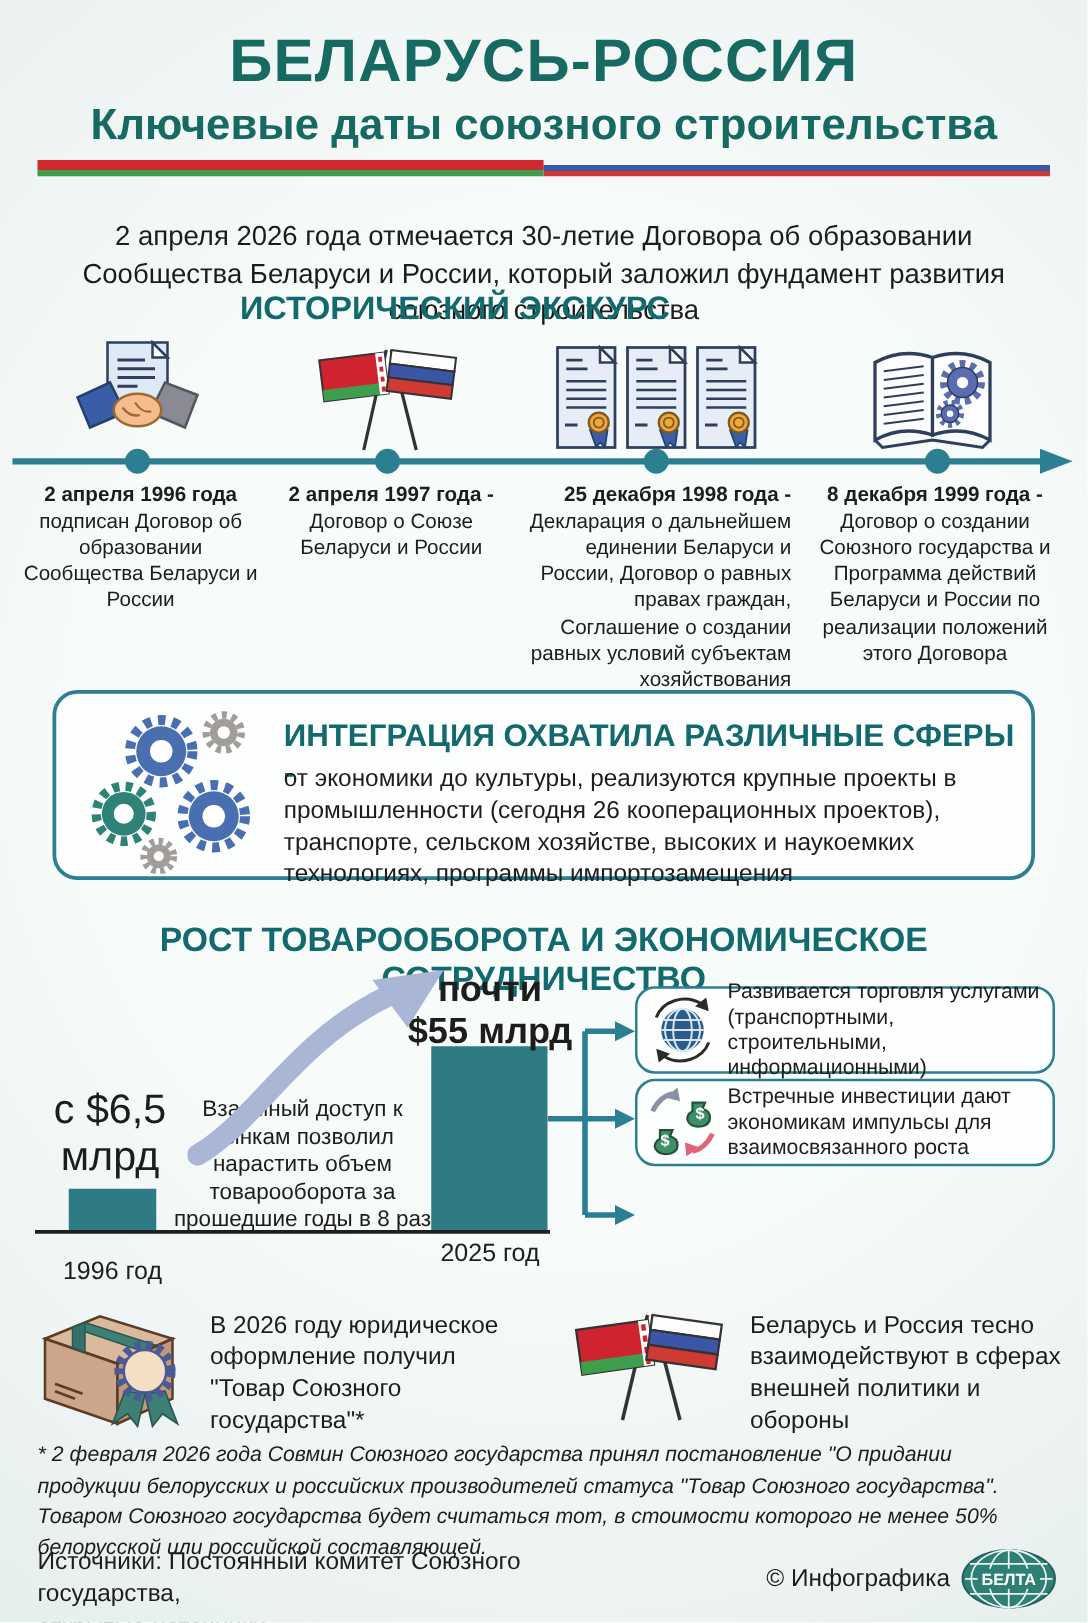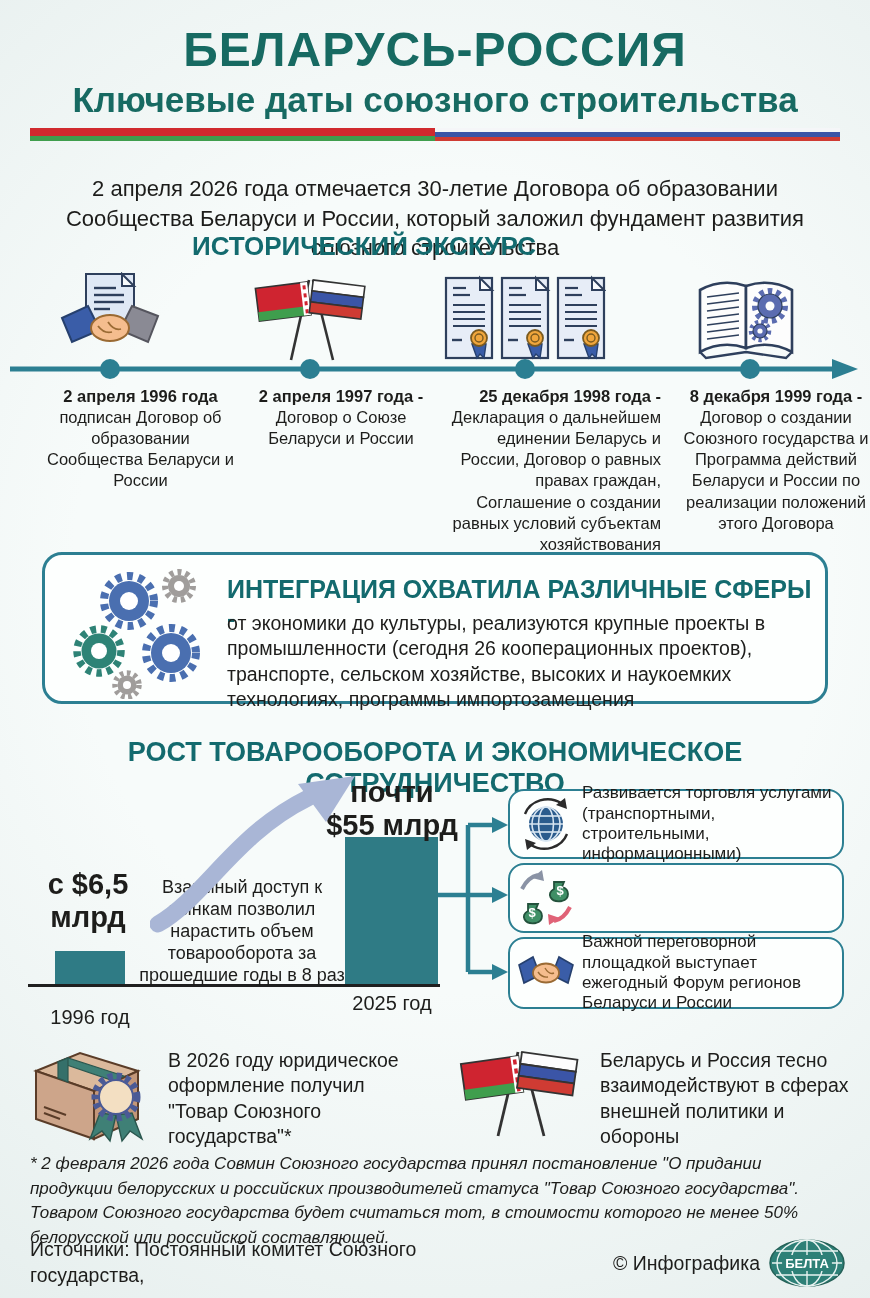--- a/index.html
+++ b/index.html
@@ -15,35 +15,35 @@
   .flagstripe{left:30px;top:128px;width:810px;height:13px;display:flex;}
   .fs-by{width:50%;height:100%;background:linear-gradient(180deg,#d02a2e 0 64%,#3f9e4d 64% 100%);}
   .fs-ru{width:50%;height:100%;background:linear-gradient(180deg,#f5f6f8 0 30%,#3b55a7 30% 66%,#cf3b33 66% 100%);}
   .intro{left:45px;top:150px;width:780px;font-size:22px;line-height:1.35;color:#1c1c1a;margin-top:24px;}
   .sec-h{font-weight:bold;color:#136a6e;}
   .hist-h{left:0;top:231px;width:728px;font-size:26px;}
   .tl-icon{top:266px;height:98px;display:flex;align-items:flex-end;justify-content:center;}
   .ti1{left:55px;width:110px;}  .ti2{left:245px;width:130px;}
   .ti3{left:440px;width:170px;} .ti4{left:690px;width:115px;}
   .timeline-svg{left:8px;top:355px;width:852px;height:28px;}
-  .event{top:386px;font-size:16.5px;line-height:1.28;text-align:center;margin-left:28px;}
+  .event{top:386px;font-size:16.5px;line-height:1.28;text-align:center;}
   .ev-date{font-weight:bold;}
   .e1{left:15px;width:195px;} .e2{left:218px;width:190px;}
   .e3{left:418px;width:215px;text-align:right;} .e4{left:648px;width:200px;}
   .intbox{left:42px;top:552px;width:786px;height:152px;border:3px solid #2c7f92;border-radius:20px;
           background:#fdfffe;box-sizing:border-box;}
   .int-gears{position:absolute;left:20px;top:8px;}
   .int-title{position:absolute;left:182px;top:20px;width:590px;font-size:25px;font-weight:bold;color:#136a6e;}
   .int-body{position:absolute;left:182px;top:56px;width:590px;font-size:19.5px;line-height:1.3;}
   .trade-h{left:0;top:737px;width:870px;font-size:27px;}
   .bar{background:#2f7b85;}
   .bar-small{left:55px;top:951px;width:70px;}
   .bar-tall{left:345px;top:837px;width:93px;}
   .baseline{left:28px;top:984px;width:412px;height:3px;background:#1f1f1f;}
-  .lbl-small{left:18px;top:868px;width:140px;font-size:29px;font-weight:bold;line-height:1.15;}
+  .lbl-small{left:18px;top:868px;width:140px;font-size:33px;font-weight:normal;line-height:1.15;}
   .lbl-tall{left:314px;top:776px;width:156px;font-size:29px;font-weight:bold;line-height:1.15;}
   .yr{top:992px;width:110px;font-size:20px;}
   .yr96{left:35px;margin-top:14px;} .yr25{left:337px;}
   .trade-note{left:133px;top:877px;width:218px;font-size:18px;line-height:1.22;}
   .growth-svg{left:150px;top:772px;width:212px;height:165px;}
   .conn-svg{left:438px;top:788px;width:72px;height:224px;}
   .callout{left:508px;width:336px;border:2.5px solid #2c7f92;border-radius:16px;background:#fdfffe;
            box-sizing:border-box;display:flex;align-items:center;gap:8px;padding:4px 8px 4px 8px;}
   .co1{top:789px;height:70px;} .co2{top:863px;height:70px;} .co3{top:937px;height:72px;}
   .co-icon{flex:0 0 56px;display:flex;justify-content:center;}
@@ -191,21 +191,21 @@
   <div class="abs event e1">
     <div class="ev-date">2 апреля 1996 года</div>
     <div class="ev-text">подписан Договор об образовании Сообщества Беларуси и России</div>
   </div>
   <div class="abs event e2">
     <div class="ev-date">2 апреля 1997 года -</div>
     <div class="ev-text">Договор о Союзе Беларуси и России</div>
   </div>
   <div class="abs event e3">
     <div class="ev-date">25 декабря 1998 года -</div>
-    <div class="ev-text">Декларация о дальнейшем единении Беларусь и России, Договор о равных правах граждан, Соглашение о создании равных условий субъектам хозяйствования</div>
+    <div class="ev-text">Декларация о дальнейшем единении Беларуси и России, Договор о равных правах граждан, Соглашение о создании равных условий субъектам хозяйствования</div>
   </div>
   <div class="abs event e4">
     <div class="ev-date">8 декабря 1999 года -</div>
     <div class="ev-text">Договор о создании Союзного государства и Программа действий Беларуси и России по реализации положений этого Договора</div>
   </div>
 
   <div class="abs intbox">
     <svg class="int-gears" width="158" height="136" viewBox="0 0 158 136">
       <g>
           <circle cx="64" cy="38" r="25" fill="none" stroke="#4a6fb0" stroke-width="8" stroke-dasharray="6 5.5"></circle>
@@ -293,31 +293,21 @@
         <path d="M10,18 C2,22 6,32 18,30 C26,28 26,18 18,16 L20,11 L10,11 Z" transform="translate(26,2)" fill="#3f8f66" stroke="#23523c" stroke-width="1.8"></path>
         <text x="42" y="26" font-size="13" font-weight="bold" fill="#fff" text-anchor="middle">$</text>
         <path d="M10,18 C2,22 6,32 18,30 C26,28 26,18 18,16 L20,11 L10,11 Z" transform="translate(0,24)" fill="#3f8f66" stroke="#23523c" stroke-width="1.8"></path>
         <text x="14" y="48" font-size="13" font-weight="bold" fill="#fff" text-anchor="middle">$</text>
         <path d="M4,20 Q10,8 20,6" fill="none" stroke="#8a93a5" stroke-width="4"></path>
         <polygon points="24,1 26,12 14,9" fill="#8a93a5"></polygon>
         <path d="M52,38 Q46,50 36,52" fill="none" stroke="#e06377" stroke-width="4"></path>
         <polygon points="31,56 30,45 42,49" fill="#e06377"></polygon>
       </svg>
     </span>
-  </div>
-  <div class="abs callout co3">
-    <span class="co-icon">
-      <svg width="56" height="44" viewBox="0 0 56 44">
-        <polygon points="1,14 15,6 22,24 6,32" fill="#3a5da8" stroke="#26406e" stroke-width="1.6"></polygon>
-        <polygon points="55,14 41,6 34,24 50,32" fill="#3a5da8" stroke="#26406e" stroke-width="1.6"></polygon>
-        <ellipse cx="28" cy="22" rx="13" ry="9.5" fill="#f5bd8e" stroke="#9a6a33" stroke-width="1.8"></ellipse>
-        <path d="M20,21 q4,6 10,5 M27,17 q4,7 9,5" fill="none" stroke="#9a6a33" stroke-width="1.4"></path>
-      </svg>
-    </span>
-    <span class="co-text">Важной переговорной площадкой выступает ежегодный Форум регионов Беларуси и России</span>
+    <span class="co-text">Встречные инвестиции дают экономикам импульсы для взаимосвязанного роста</span>
   </div>
 
   <div class="abs fact-icon1">
     <svg width="126" height="108" viewBox="0 0 126 108">
       <polygon points="8,36 52,18 110,36 66,56" fill="#dbb99c" stroke="#5a3c28" stroke-width="2"></polygon>
       <polygon points="8,36 66,56 66,104 8,84" fill="#cda58a" stroke="#5a3c28" stroke-width="2"></polygon>
       <polygon points="66,56 110,36 110,84 66,104" fill="#c3977a" stroke="#5a3c28" stroke-width="2"></polygon>
       <polygon points="30,27 40,23 96,41 86,46" fill="#3f8076" stroke="#2b574f" stroke-width="1.2"></polygon>
       <polygon points="30,27 30,43 40,47 40,23" fill="#35706a" stroke="#2b574f" stroke-width="1.2"></polygon>
       <line x1="16" y1="72" x2="38" y2="80" stroke="#5a3c28" stroke-width="2"></line>

